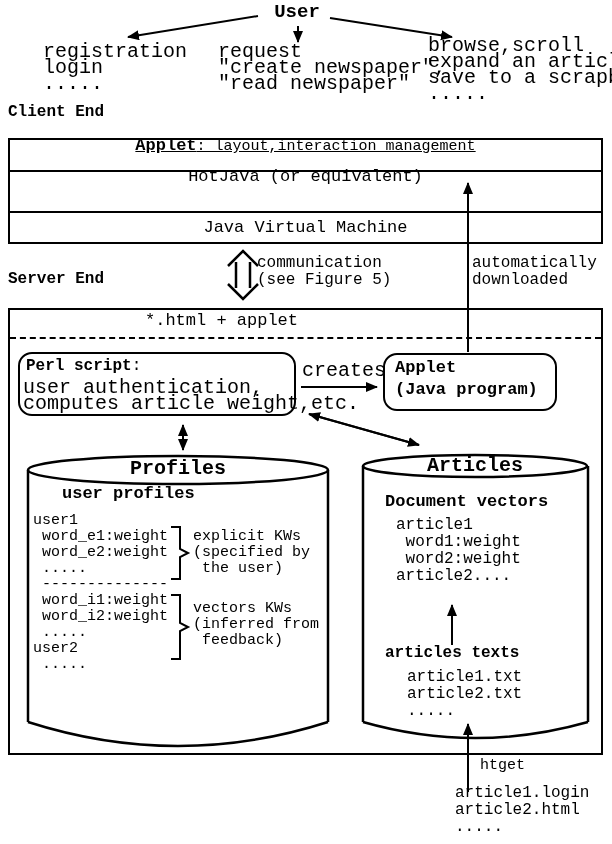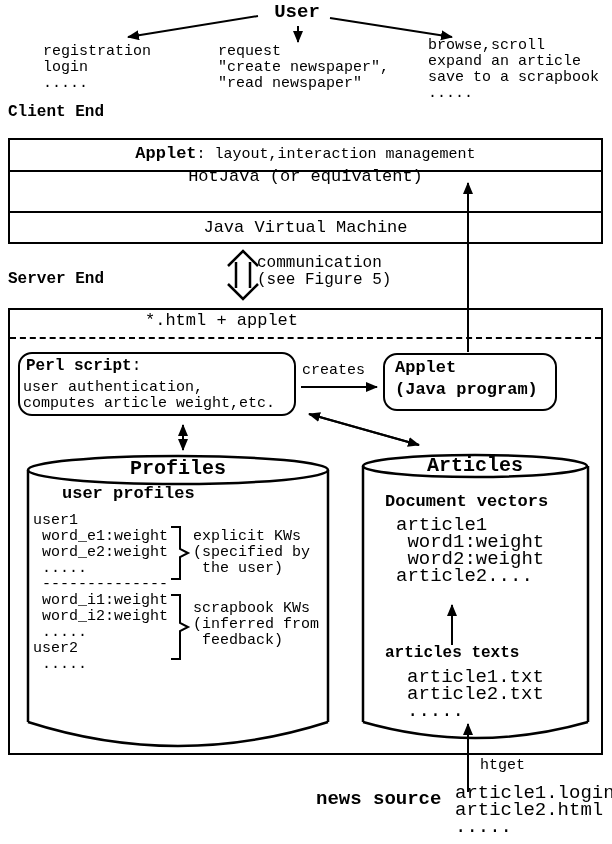--- a/index.html
+++ b/index.html
@@ -4,23 +4,23 @@
 <style>
   html,body{margin:0;padding:0;background:#fff;}
   #canvas{
     position:relative;width:612px;height:844px;background:#fff;color:#000;
     font-family:"Liberation Mono","DejaVu Sans Mono",monospace;overflow:hidden;border-radius:29px;
   }
   .abs{position:absolute;}
   .pre{white-space:pre;}
   .b{font-weight:bold;}
   .ctr{transform:translateX(-50%);}
-  .fs14{font-size:15px;line-height:16px;}
+  .fs14{font-size:20px;line-height:16px;}
   .fs15{font-size:15px;line-height:16px;}
-  .fs15w{font-size:19px;line-height:17px;}
+  .fs15w{font-size:16px;line-height:17px;}
   .fs16{font-size:16px;line-height:17px;}
   .fs17{font-size:17px;line-height:18px;}
   .fs19{font-size:19px;line-height:20px;}
   .fs20{font-size:20px;line-height:21px;}
   .box{border:2px solid #000;background:transparent;box-sizing:border-box;}
   .rbox{border:2px solid #000;border-radius:14px;background:transparent;box-sizing:border-box;}
   .hline{height:2px;background:#000;}
   .dashline{border-top:2px dashed #000;height:0;}
   .rowtext{width:595px;text-align:center;}
   svg#overlay{position:absolute;left:0;top:0;z-index:6;pointer-events:none;}
@@ -42,29 +42,31 @@
 expand an article
 save to a scrapbook
 .....</div>
 
   <div class="abs fs16 b" style="left:8px;top:104px;">Client End</div>
 
   <div class="abs box" style="left:8px;top:138px;width:595px;height:106px;"></div>
   <div class="abs hline" style="left:10px;top:170px;width:591px;"></div>
   <div class="abs hline" style="left:10px;top:211px;width:591px;"></div>
 
-  <div class="abs rowtext" style="left:8px;top:145px;">
+  <div class="abs rowtext" style="left:8px;top:137px;text-decoration:underline;">
     <span class="b fs17">Applet</span><span class="fs15">: layout,interaction management</span>
   </div>
   <div class="abs rowtext fs17" style="left:8px;top:168px;">HotJava (or equivalent)</div>
   <div class="abs rowtext fs17" style="left:8px;top:219px;">Java Virtual Machine</div>
 
   <div class="abs fs16 b" style="left:8px;top:271px;">Server End</div>
   <div class="abs pre fs16" style="left:257px;top:255px;">communication
 (see Figure 5)</div>
+  <div class="abs pre fs16" style="left:472px;top:255px;">automatically
+downloaded</div>
 
   <div class="abs box" style="left:8px;top:308px;width:595px;height:447px;"></div>
   <div class="abs fs17" style="left:145px;top:312px;">*.html + applet</div>
   <div class="abs dashline" style="left:10px;top:337px;width:591px;"></div>
 
   <div class="abs rbox" style="left:18px;top:352px;width:278px;height:64px;"></div>
   <div class="abs" style="left:26px;top:357px;">
     <span class="b fs16">Perl script</span><span class="fs16">:</span>
   </div>
   <div class="abs pre fs14" style="left:23px;top:380px;">user authentication,
@@ -83,37 +85,36 @@
  .....
  --------------
  word_i1:weight
  word_i2:weight
  .....
 user2
  .....</div>
   <div class="abs pre fs15" style="left:193px;top:529px;">explicit KWs
 (specified by
  the user)</div>
-  <div class="abs pre fs15" style="left:193px;top:601px;">scrapbook KWs
+  <div class="abs pre fs15" style="left:193px;top:601px;">vectors KWs
 (inferred from
  feedback)</div>
 
   <div class="abs fs20 b ctr" style="left:475px;top:455px;">Articles</div>
   <div class="abs fs17 b" style="left:385px;top:493px;">Document vectors</div>
   <div class="abs pre fs15w" style="left:396px;top:517px;">article1
  word1:weight
  word2:weight
 article2....</div>
   <div class="abs fs16 b" style="left:385px;top:645px;">articles texts</div>
   <div class="abs pre fs15w" style="left:407px;top:669px;">article1.txt
 article2.txt
 .....</div>
 
   <div class="abs fs15" style="left:480px;top:758px;">htget</div>
-  <div class="abs fs19 b" style="left:316px;top:789px;">news source</div>
   <div class="abs pre fs15w" style="left:455px;top:785px;">article1.login
 article2.html
 .....</div>
 
   <svg id="overlay" width="612" height="844" viewBox="0 0 612 844">
     <defs>
       <marker id="ah" markerUnits="userSpaceOnUse" markerWidth="14" markerHeight="12" refX="11" refY="5" orient="auto">
         <path d="M0,0 L12,5 L0,10 Z" style="fill:#000;stroke:none;"></path>
       </marker>
     </defs>

